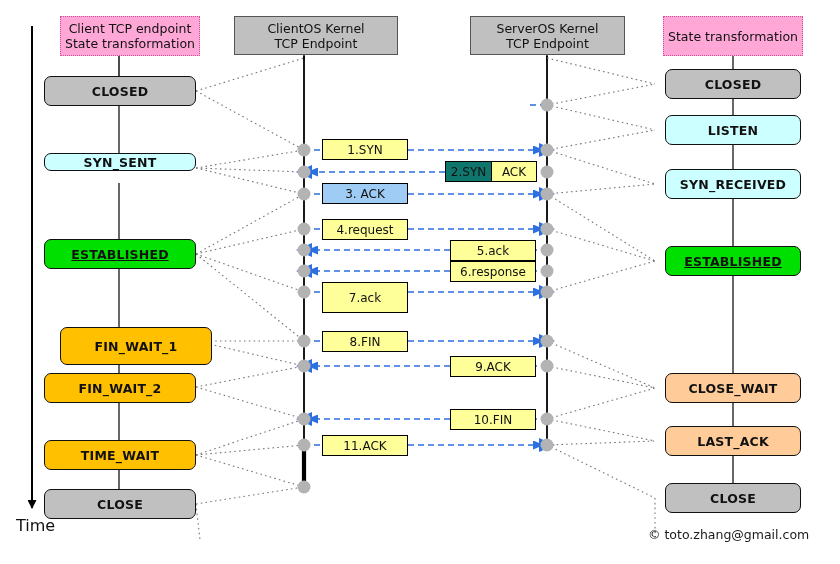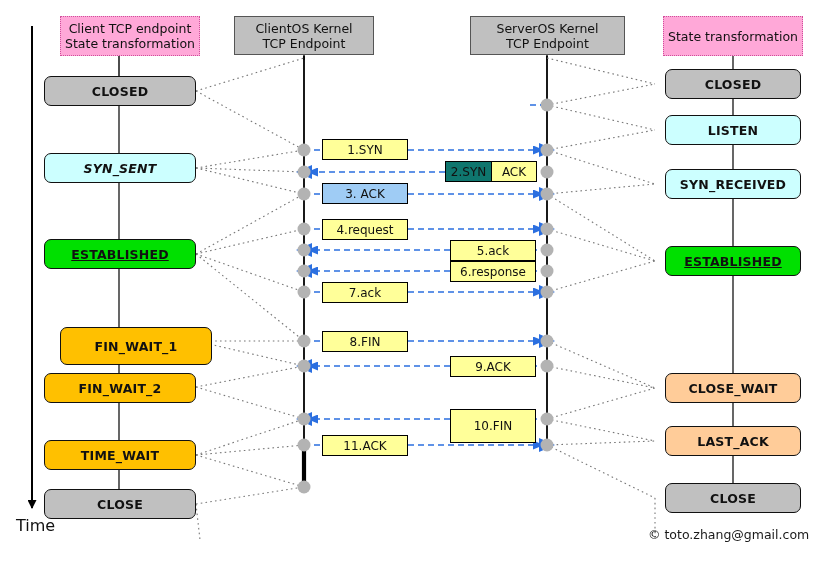--- a/index.html
+++ b/index.html
@@ -308,38 +308,38 @@
     <g stroke="#2b6fe0" stroke-width="1.6" stroke-dasharray="6 4">
       <line x1="530" y1="105" x2="541" y2="105"></line>
     </g>
   </svg>
 
   <div class="hdr hdr-pink" style="left:60px; top:16px; width:140px; height:40px;">
     <span>Client TCP endpoint</span>
     <span>State transformation</span>
   </div>
 
-  <div class="hdr hdr-grey" style="left:234px; top:16px; width:140px; height:39px;">
+  <div class="hdr hdr-grey" style="left:234px; top:16px; width:164px; height:39px;">
     <span>ClientOS Kernel</span>
     <span>TCP Endpoint</span>
   </div>
 
   <div class="hdr hdr-grey" style="left:470px; top:16px; width:155px; height:39px;">
     <span>ServerOS Kernel</span>
     <span>TCP Endpoint</span>
   </div>
 
   <div class="hdr hdr-pink" style="left:663px; top:16px; width:140px; height:40px;">
     <span>State transformation</span>
   </div>
 
   <div class="state c-grey" style="left:44px; top:76px; width:152px; height:30px;">
     <span>CLOSED</span>
   </div>
-  <div class="state c-cyan" style="left:44px; top:153px; width:152px; height:30px;font-style:italic;">
+  <div class="state c-cyan" style="left:44px; top:153px; width:152px; height:18px;">
     <span>SYN_SENT</span>
   </div>
   <div class="state c-green" style="left:44px; top:239px; width:152px; height:30px;">
     <span>ESTABLISHED</span>
   </div>
   <div class="state c-amber" style="left:60px; top:327px; width:152px; height:38px;">
     <span>FIN_WAIT_1</span>
   </div>
   <div class="state c-amber" style="left:44px; top:373px; width:152px; height:30px;">
     <span>FIN_WAIT_2</span>
@@ -392,33 +392,33 @@
   </div>
 
   <div class="msg" style="left:450px; top:240px; width:86px; height:21px;">
     <span>5.ack</span>
   </div>
 
   <div class="msg" style="left:450px; top:261px; width:86px; height:21px;">
     <span>6.response</span>
   </div>
 
-  <div class="msg" style="left:322px; top:282px; width:86px; height:21px;align-items:center;">
+  <div class="msg" style="left:322px; top:282px; width:86px; height:31px;align-items:center;">
     <span>7.ack</span>
   </div>
 
   <div class="msg" style="left:322px; top:331px; width:86px; height:21px;">
     <span>8.FIN</span>
   </div>
 
   <div class="msg" style="left:450px; top:356px; width:86px; height:21px;">
     <span>9.ACK</span>
   </div>
 
-  <div class="msg" style="left:450px; top:409px; width:86px; height:34px;align-items:center;">
+  <div class="msg" style="left:450px; top:409px; width:86px; height:21px;align-items:center;">
     <span>10.FIN</span>
   </div>
 
   <div class="msg" style="left:322px; top:435px; width:86px; height:21px;">
     <span>11.ACK</span>
   </div>
 
   <div class="time-label" style="left:16px; top:516px;">Time</div>
 
   <div class="copyright" style="left:648px; top:527px;">© toto.zhang@gmail.com</div>

